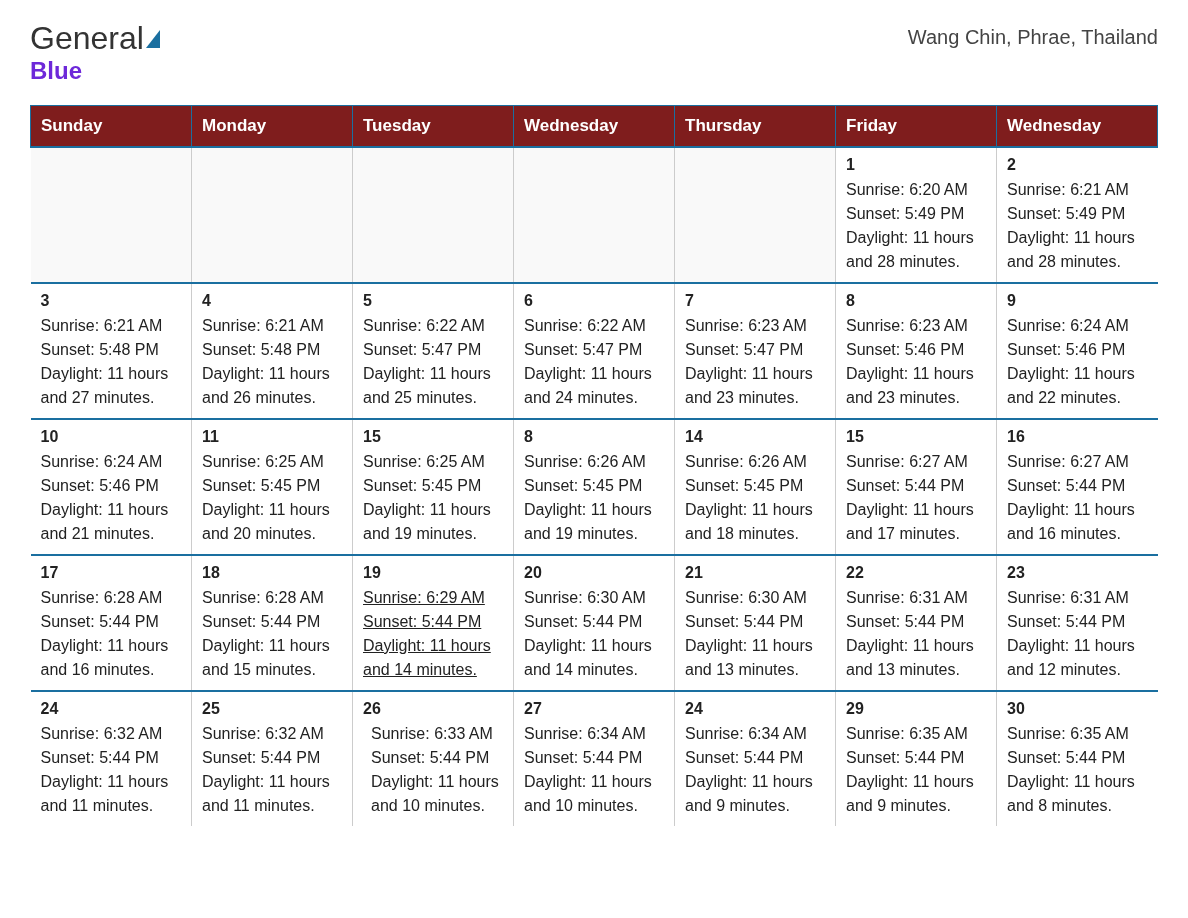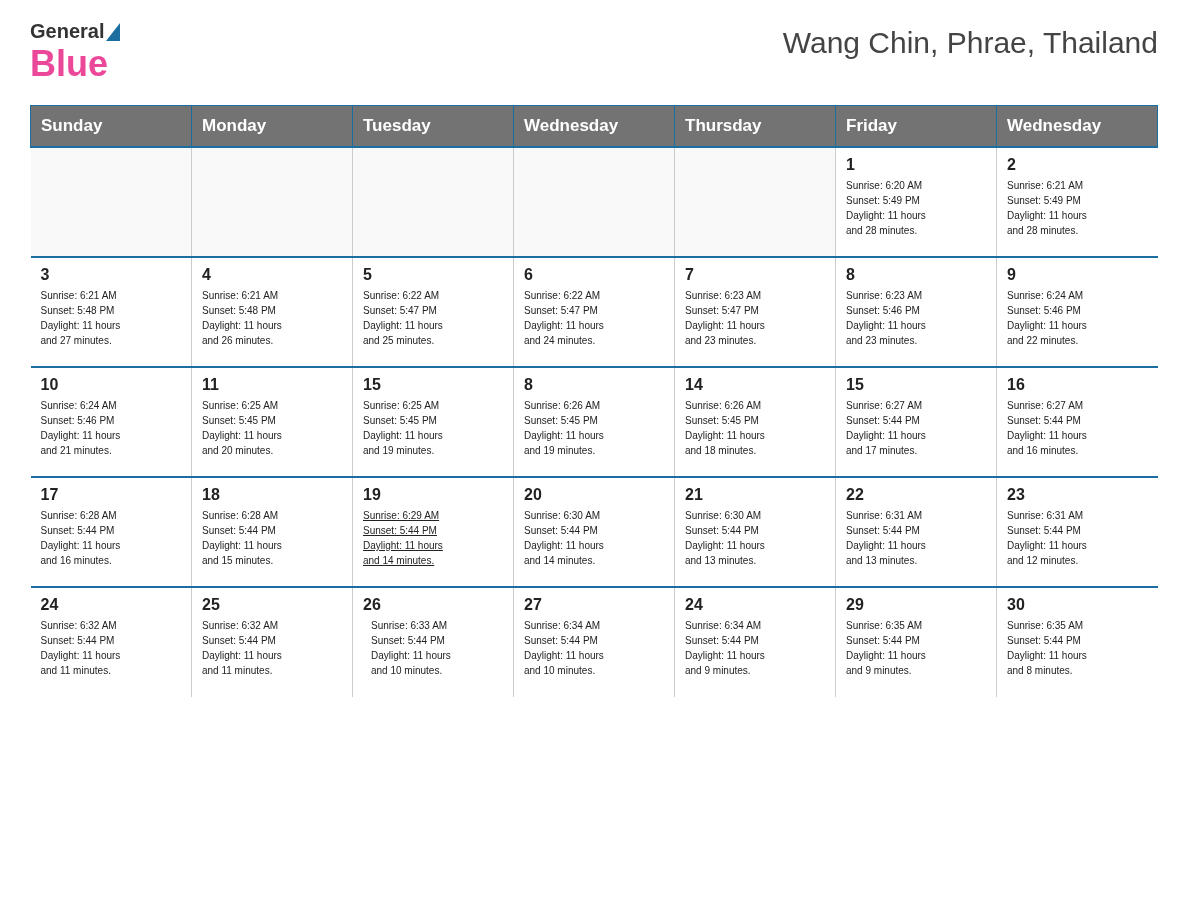--- a/index.html
+++ b/index.html
@@ -18,59 +18,59 @@
       margin-bottom: 20px;
     }
     .logo-area {
       display: flex;
       flex-direction: column;
       align-items: flex-start;
     }
     .logo-text {
       display: flex;
       align-items: center;
-      font-size: 20px;
-      font-weight: bold;
+      font-size: 32px;
+      font-weight: normal;
       color: #333;
       justify-content: center;
     }
     .logo-general { color: #333; }
     .logo-arrow {
       width: 0; height: 0;
       border-left: 14px solid transparent;
       border-bottom: 18px solid #1a6fa0;
       margin: 0 2px;
       display: inline-block;
     }
     .logo-blue {
-      color: #ec4899;
-      font-size: 36px;
+      color: #6d28d9;
+      font-size: 24px;
       font-weight: bold;
     }
     .title-area {
       text-align: right;
     }
     .calendar-title {
       font-size: 52px;
       font-weight: normal;
       color: #222;
       line-height: 1.1;
     }
     .calendar-subtitle {
-      font-size: 30px;
+      font-size: 20px;
       color: #444;
       margin-top: 6px;
     }
     table {
       width: 100%;
       border-collapse: collapse;
       table-layout: fixed;
     }
     thead tr th {
-      background: #737373;
+      background: #7f1d1d;
       color: #fff;
       font-size: 17px;
       font-weight: bold;
       padding: 10px 10px;
       text-align: left;
       border: 1px solid #1a6fa0;
     }
     tbody tr {
       border-top: 2px solid #1a6fa0;
     }
@@ -86,21 +86,21 @@
       border-right: none;
     }
     .day-number {
       font-size: 16px;
       font-weight: bold;
       color: #222;
       display: block;
       margin-bottom: 4px;
     }
     .day-info {
-      font-size: 10px;
+      font-size: 16px;
       color: #222;
       line-height: 1.5;
     }
     tbody tr td.empty-cell {
       background: #f9f9f9;
     }
   </style>
 </head>
 <body>
 

